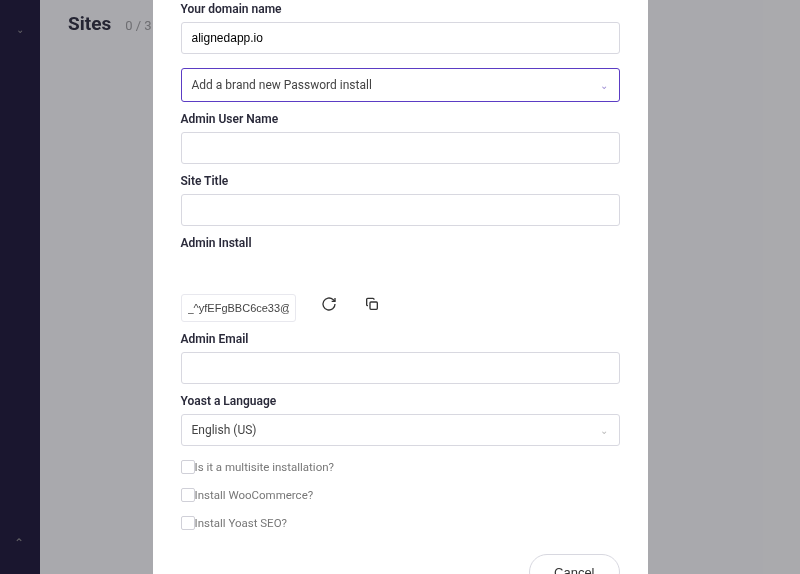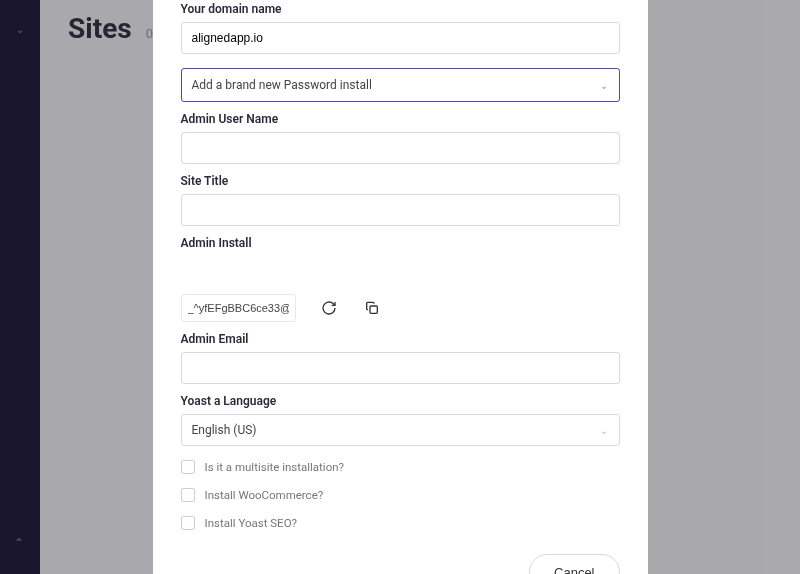--- a/index.html
+++ b/index.html
@@ -36,21 +36,21 @@
       left: 40px; right: 0; top: 0; bottom: 0;
       background: #f5f5f5;
     }
     .page-header {
       padding: 12px 28px;
       display: flex;
       align-items: baseline;
       gap: 14px;
     }
     .page-title {
-      font-size: 28px;
+      font-size: 19px;
       font-weight: 700;
       color: #2a2a3a;
     }
     .page-count {
       font-size: 13px;
       color: #999;
     }
     .modal-overlay {
       position: absolute;
       left: 0; right: 0; top: 0; bottom: 0;
@@ -111,21 +111,21 @@
       background: #fff;
       display: flex;
       align-items: center;
       justify-content: space-between;
       cursor: pointer;
     }
     .chev-down { color: #bbb; font-size: 10px; }
     .chev-purple { color: #a08fd6; font-size: 10px; }
     .pw-row {
       display: flex;
-      align-items: center;
+      align-items: flex-start;
       gap: 23px;
       margin-top: 44px;
     }
     .pw-input {
       width: 115px;
       height: 28px;
       border: 1px solid #e8e8ee;
       border-radius: 3px;
       padding: 0 6px;
       font-size: 11px;
@@ -138,21 +138,20 @@
       display: flex;
       align-items: center;
       justify-content: center;
       cursor: pointer;
       color: #333;
     }
     .icon-btn svg { width: 16px; height: 16px; }
     .checkbox-row {
       display: flex;
       align-items: center;
-      gap: 10px;
       margin-top: 14px;
     }
     .checkbox {
       width: 14px;
       height: 14px;
       border: 1px solid #d0d0d8;
       border-radius: 2px;
       background: #fff;
       cursor: pointer;
       flex-shrink: 0;

